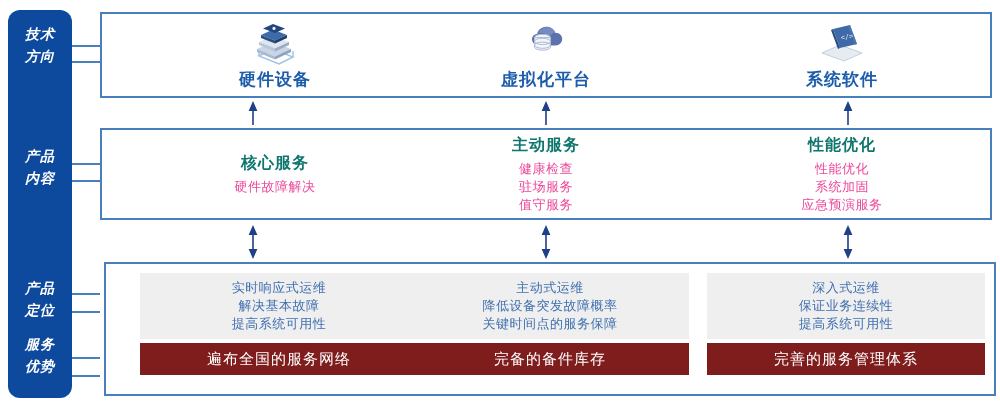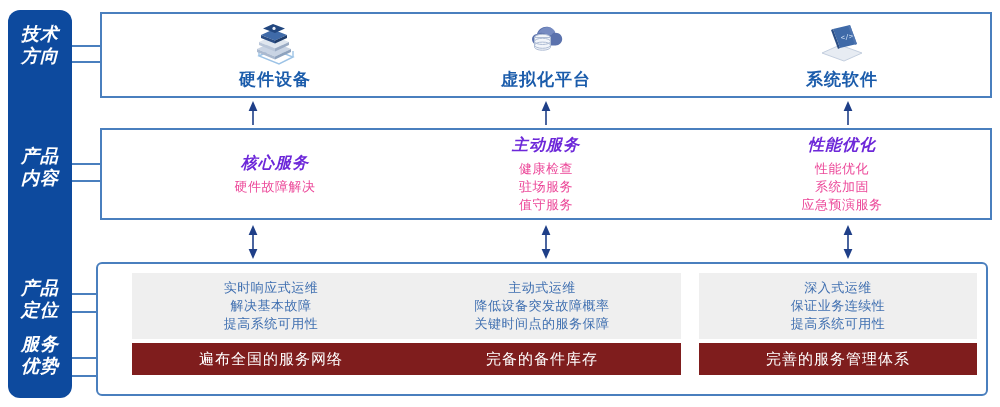--- a/index.html
+++ b/index.html
@@ -12,40 +12,40 @@
   .canvas{position:relative;width:1000px;height:407px;}
 
   
   .rail{
     position:absolute;left:8px;top:10px;width:64px;height:388px;
     background:#0d4a9e;border-radius:12px;
   }
   .rail-label{
     position:absolute;left:8px;width:64px;
     color:#ffffff;font-weight:bold;font-style:italic;
-    font-size:18px;line-height:22px;text-align:center;
+    font-size:14px;line-height:22px;text-align:center;
     letter-spacing:1px;
   }
   .rail-label span{display:block;}
   .rl-1{top:23px;}
   .rl-2{top:145px;}
   .rl-3{top:277px;}
   .rl-4{top:333px;font-style:italic;}
 
   
   .stub{position:absolute;height:2px;background:#4a7fbe;}
 
   
   .sec{
     position:absolute;border:2px solid #4a7fbe;background:#ffffff;
     box-sizing:border-box;
   }
   #sec-tech{left:100px;top:12px;width:892px;height:86px;}
   #sec-content{left:100px;top:128px;width:892px;height:92px;}
-  #sec-bottom{left:96px;top:262px;width:892px;height:134px;border-radius:6px;}
+  #sec-bottom{left:104px;top:262px;width:892px;height:134px;}
 
   
   .col{position:absolute;top:0;height:100%;}
   .c1{left:0;width:33.333%;padding-left:25px;}
   .c2{left:33.333%;width:33.333%;}
   .c3{left:66.666%;width:33.334%;}
 
   
   .tech-cell{
     height:100%;display:flex;flex-direction:column;
@@ -55,23 +55,22 @@
   .tech-title{
     color:#1b5cab;font-size:17px;font-weight:bold;letter-spacing:1px;
   }
 
   
   .content-cell{
     height:100%;display:flex;flex-direction:column;
     align-items:center;justify-content:center;text-align:center;
   }
   .content-title{
-    color:#6d28d9;font-size:16px;font-weight:bold;letter-spacing:1px;
+    color:#0f766e;font-size:16px;font-weight:bold;letter-spacing:1px;
     margin-bottom:4px;
-    font-style:italic;
   }
   .content-line{
     color:#ec4899;font-size:13px;line-height:18px;letter-spacing:.5px;
   }
 
   
   .bot-cell{
     position:absolute;top:0;height:100%;
     display:flex;flex-direction:column;align-items:center;
     justify-content:flex-start;

